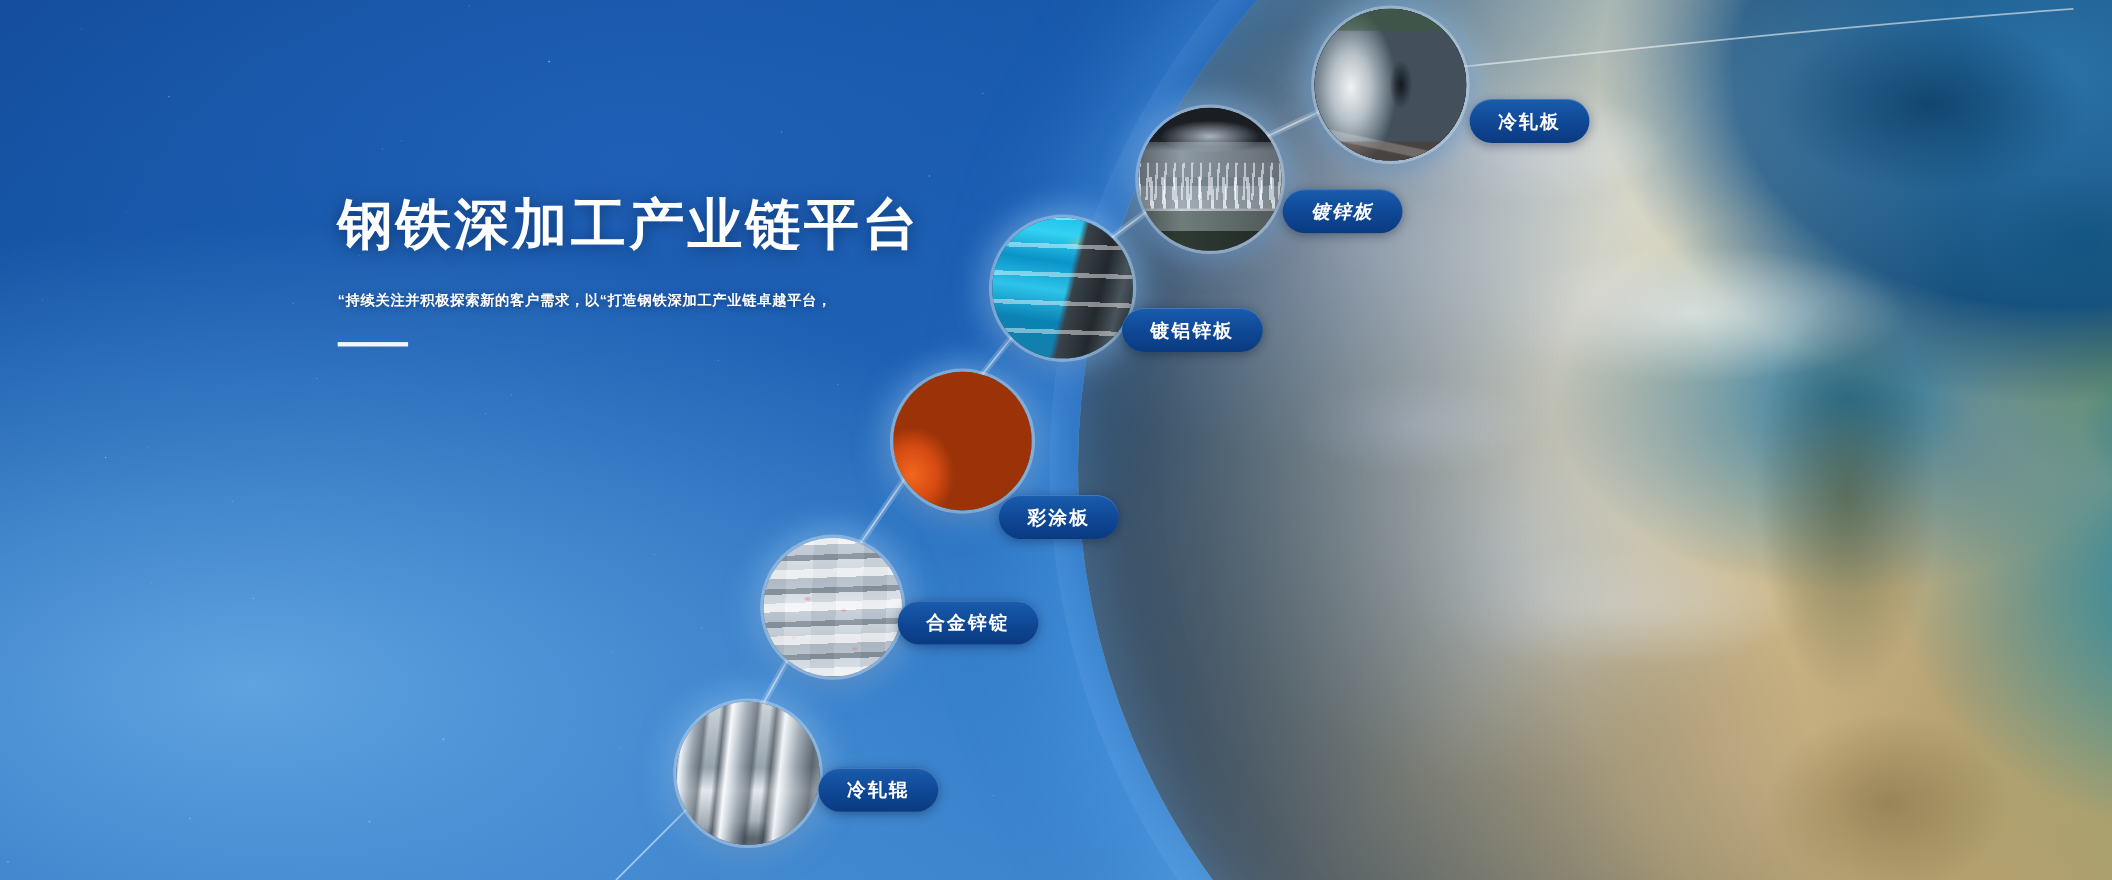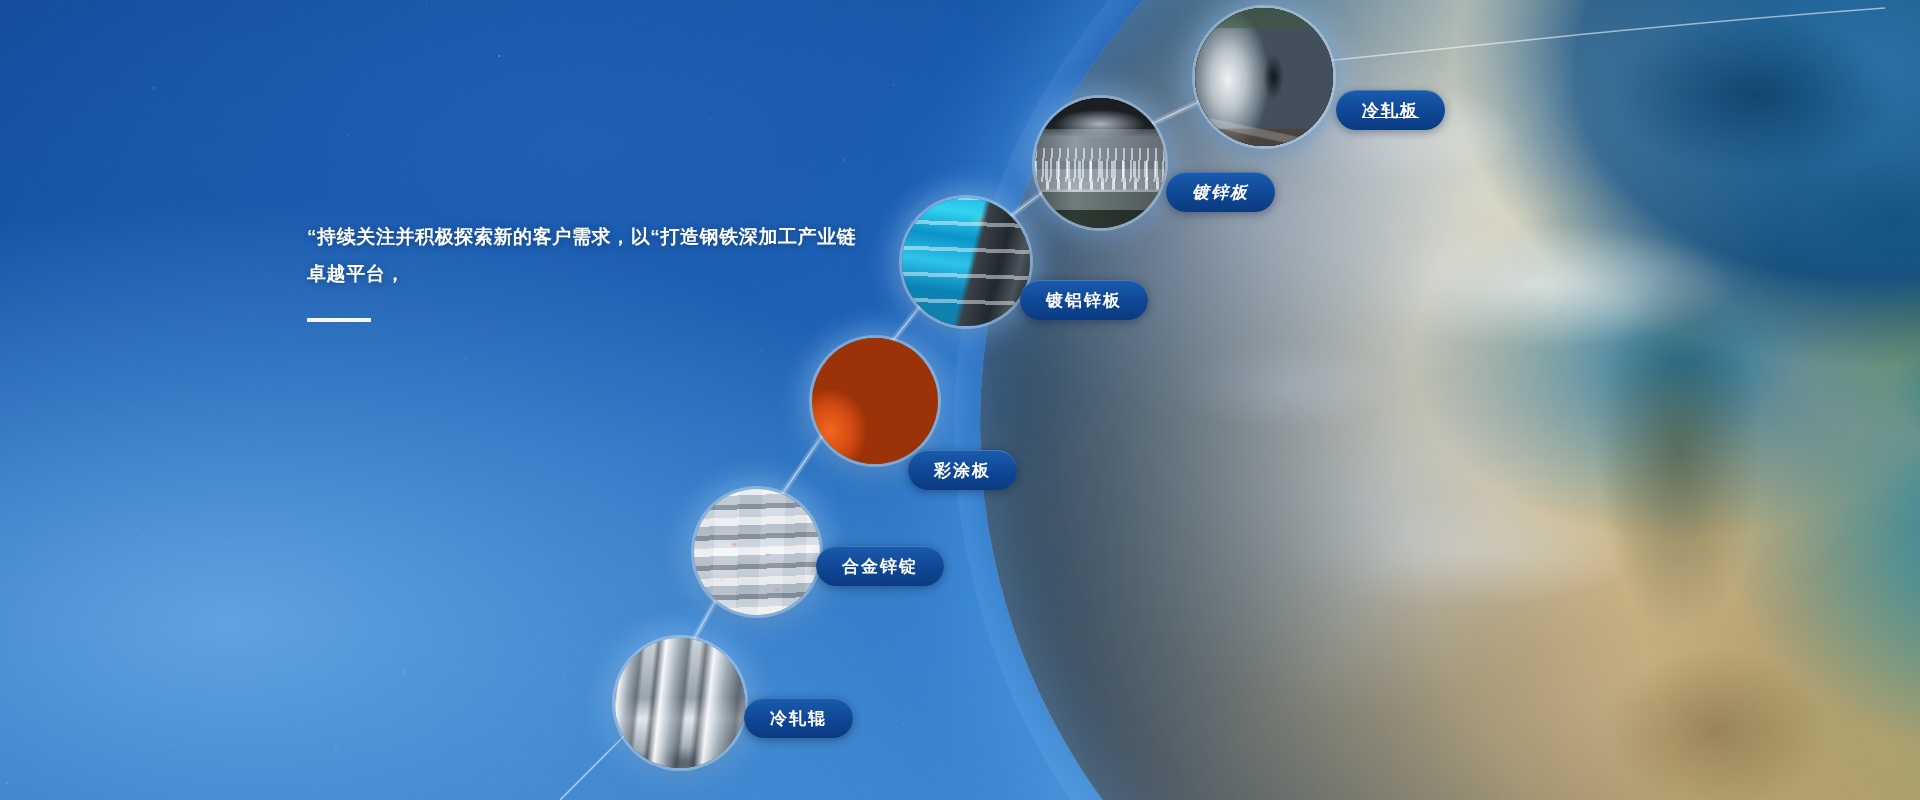--- a/index.html
+++ b/index.html
@@ -246,22 +246,22 @@
   .copy { position:absolute; left:307px; top:176px; width:600px; }
   .headline {
     font-size:50px;
     font-weight:bold;
     color:#ffffff;
     letter-spacing:3px;
     line-height:1.12;
     text-shadow:0 2px 14px rgba(4,30,72,.55);
   }
   .sub {
-    margin-top:42px;
-    font-size:19px;
+    margin-top:28px;
+    font-size:13px;
     font-weight:bold;
     color:#ffffff;
     line-height:1.95;
     letter-spacing:.6px;
     text-shadow:0 1px 7px rgba(4,30,72,.5);
     max-width:560px;
   }
   .sub .l2 { display:block; }
   .rule {
     margin-top:26px;
@@ -292,21 +292,21 @@
              L 745 548
              L 660 700
              L 560 800" fill="none" stroke="rgba(255,255,255,0.55)" stroke-width="1.6"></path>
     <path d="M1275 66 L 1105 146 L 965 250 L 855 388 L 745 548 L 660 700" fill="none" stroke="rgba(255,255,255,0.22)" stroke-width="6"></path>
   </svg>
 
   <div class="node">
     <div class="bubble" style="left:1195px; top:8px; width:138px; height:138px;">
       <div class="ph ph-coil-cold"></div>
     </div>
-    <div class="pill" style="left:1336px; top:90px;text-decoration:underline;">冷轧板</div>
+    <div class="pill" style="left:1336px; top:90px;">冷轧板</div>
   </div>
 
   <div class="node">
     <div class="bubble" style="left:1035px; top:98px; width:130px; height:130px;">
       <div class="ph ph-warehouse"></div>
     </div>
     <div class="pill" style="left:1166px; top:172px;font-style:italic;">镀锌板</div>
   </div>
 
   <div class="node">
@@ -331,19 +331,20 @@
   </div>
 
   <div class="node">
     <div class="bubble" style="left:615px; top:638px; width:130px; height:130px;">
       <div class="ph ph-roll"></div>
     </div>
     <div class="pill" style="left:744px; top:698px;">冷轧辊</div>
   </div>
 
   <div class="copy">
+    <div class="headline">钢铁深加工产业链平台</div>
     <div class="sub">
       <span class="l1">“持续关注并积极探索新的客户需求，以“打造钢铁深加工产业链卓越平台，</span>
     </div>
     <div class="rule"></div>
   </div>
 
 </div>
 
 </body></html>

